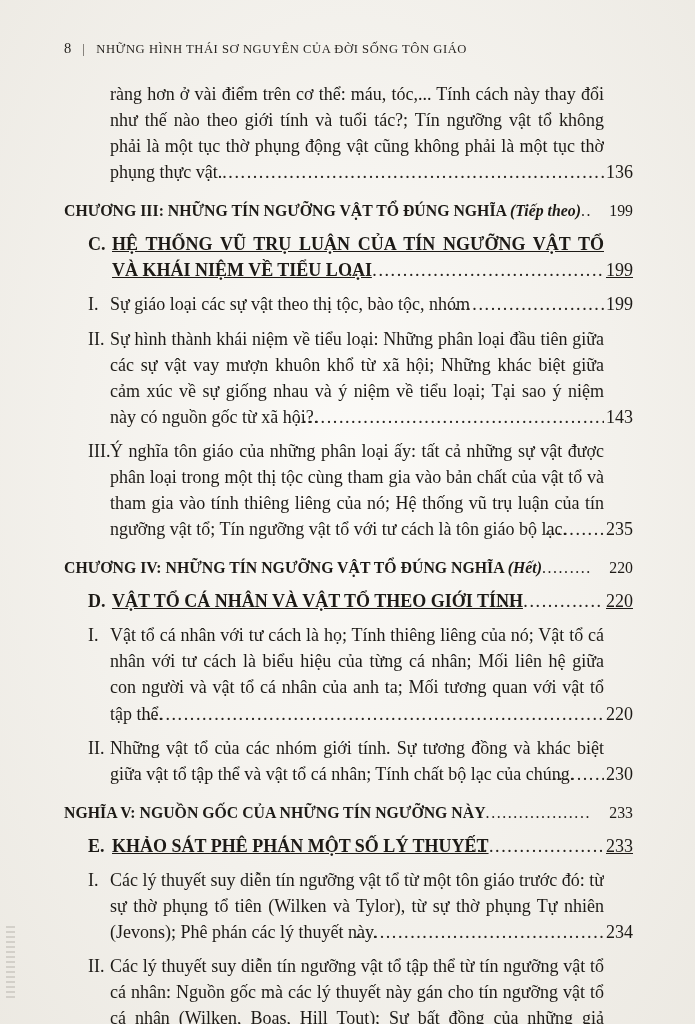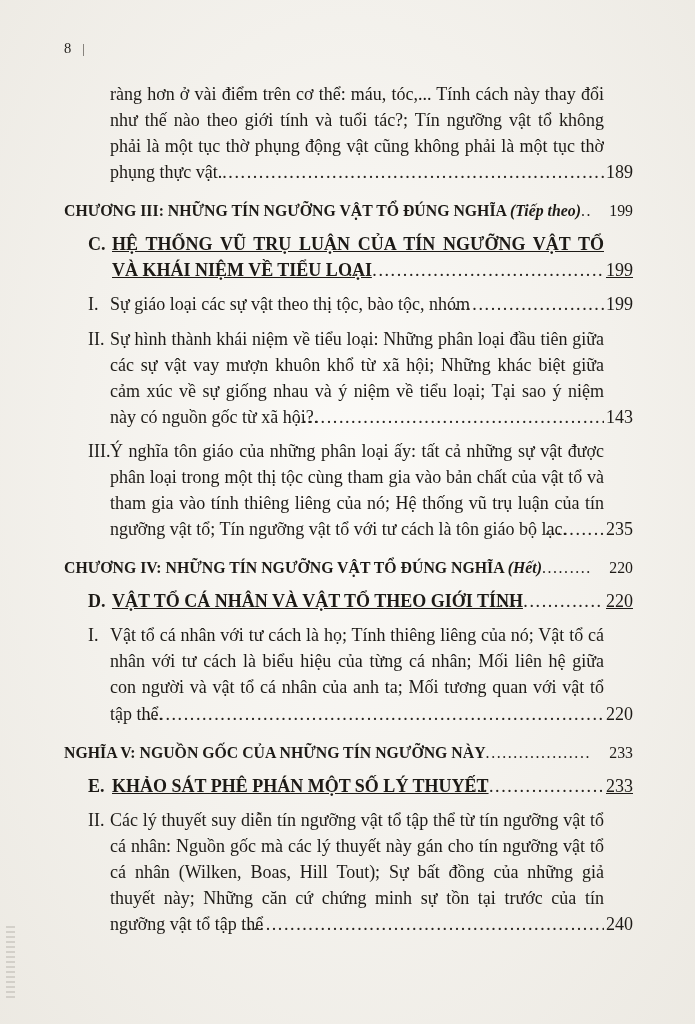--- a/index.html
+++ b/index.html
@@ -132,27 +132,28 @@
   }
 </style>
 </head>
 <body>
 
 <div class="page">
 
   <div class="running-head">
     <span class="num">8</span>
     <span class="bar">|</span>
+    <span class="title">NHỮNG HÌNH THÁI SƠ NGUYÊN CỦA ĐỜI SỐNG TÔN GIÁO</span>
   </div>
 
   <div class="toc">
 
     <div class="entry continuation">
       <div class="txt"><span>ràng hơn ở vài điểm trên cơ thể: máu, tóc,... Tính cách này thay đổi như thế nào theo giới tính và tuổi tác?; Tín ngưỡng vật tổ không phải là một tục thờ phụng động vật cũng không phải là một tục thờ phụng thực vật.</span><span class="dots"></span></div>
-      <div class="pg">189</div>
+      <div class="pg">136</div>
     </div>
 
     <div class="entry chapter">
       <div class="txt"><span>CHƯƠNG III: NHỮNG TÍN NGƯỠNG VẬT TỔ ĐÚNG NGHĨA </span><span class="suffix">(Tiếp theo)</span><span class="dots"></span></div>
       <div class="pg">199</div>
     </div>
 
     <div class="entry section">
       <div class="txt"><span class="lbl">C.</span><span>HỆ THỐNG VŨ TRỤ LUẬN CỦA TÍN NGƯỠNG VẬT TỔ VÀ KHÁI NIỆM VỀ TIỂU LOẠI</span><span class="dots"></span></div>
       <div class="pg">199</div>
@@ -181,31 +182,39 @@
     <div class="entry section">
       <div class="txt"><span class="lbl">D.</span><span>VẬT TỔ CÁ NHÂN VÀ VẬT TỔ THEO GIỚI TÍNH</span><span class="dots"></span></div>
       <div class="pg">220</div>
     </div>
 
     <div class="entry item">
       <div class="txt"><span class="lbl">I.</span><span>Vật tổ cá nhân với tư cách là họ; Tính thiêng liêng của nó; Vật tổ cá nhân với tư cách là biểu hiệu của từng cá nhân; Mối liên hệ giữa con người và vật tổ cá nhân của anh ta; Mối tương quan với vật tổ tập thể.</span><span class="dots"></span></div>
       <div class="pg">220</div>
     </div>
 
+    <div class="entry item">
+      <div class="txt"><span class="lbl">II.</span><span>Những vật tổ của các nhóm giới tính. Sự tương đồng và khác biệt giữa vật tổ tập thể và vật tổ cá nhân; Tính chất bộ lạc của chúng. </span><span class="dots"></span></div>
+      <div class="pg">230</div>
+    </div>
 
     <div class="entry chapter">
       <div class="txt"><span>NGHĨA V: NGUỒN GỐC CỦA NHỮNG TÍN NGƯỠNG NÀY </span><span class="dots"></span></div>
       <div class="pg">233</div>
     </div>
 
     <div class="entry section">
       <div class="txt"><span class="lbl">E.</span><span>KHẢO SÁT PHÊ PHÁN MỘT SỐ LÝ THUYẾT</span><span class="dots"></span></div>
       <div class="pg">233</div>
     </div>
 
+    <div class="entry item">
+      <div class="txt"><span class="lbl">I.</span><span>Các lý thuyết suy diễn tín ngưỡng vật tổ từ một tôn giáo trước đó: từ sự thờ phụng tổ tiên (Wilken và Tylor), từ sự thờ phụng Tự nhiên (Jevons); Phê phán các lý thuyết này. </span><span class="dots"></span></div>
+      <div class="pg">234</div>
+    </div>
 
     <div class="entry item">
       <div class="txt"><span class="lbl">II.</span><span>Các lý thuyết suy diễn tín ngưỡng vật tổ tập thể từ tín ngưỡng vật tổ cá nhân: Nguồn gốc mà các lý thuyết này gán cho tín ngưỡng vật tổ cá nhân (Wilken, Boas, Hill Tout); Sự bất đồng của những giả thuyết này; Những căn cứ chứng minh sự tồn tại trước của tín ngưỡng vật tổ tập thể</span><span class="dots"></span></div>
       <div class="pg">240</div>
     </div>
 
   </div>
 
   <div class="scan-artifact"></div>
 

